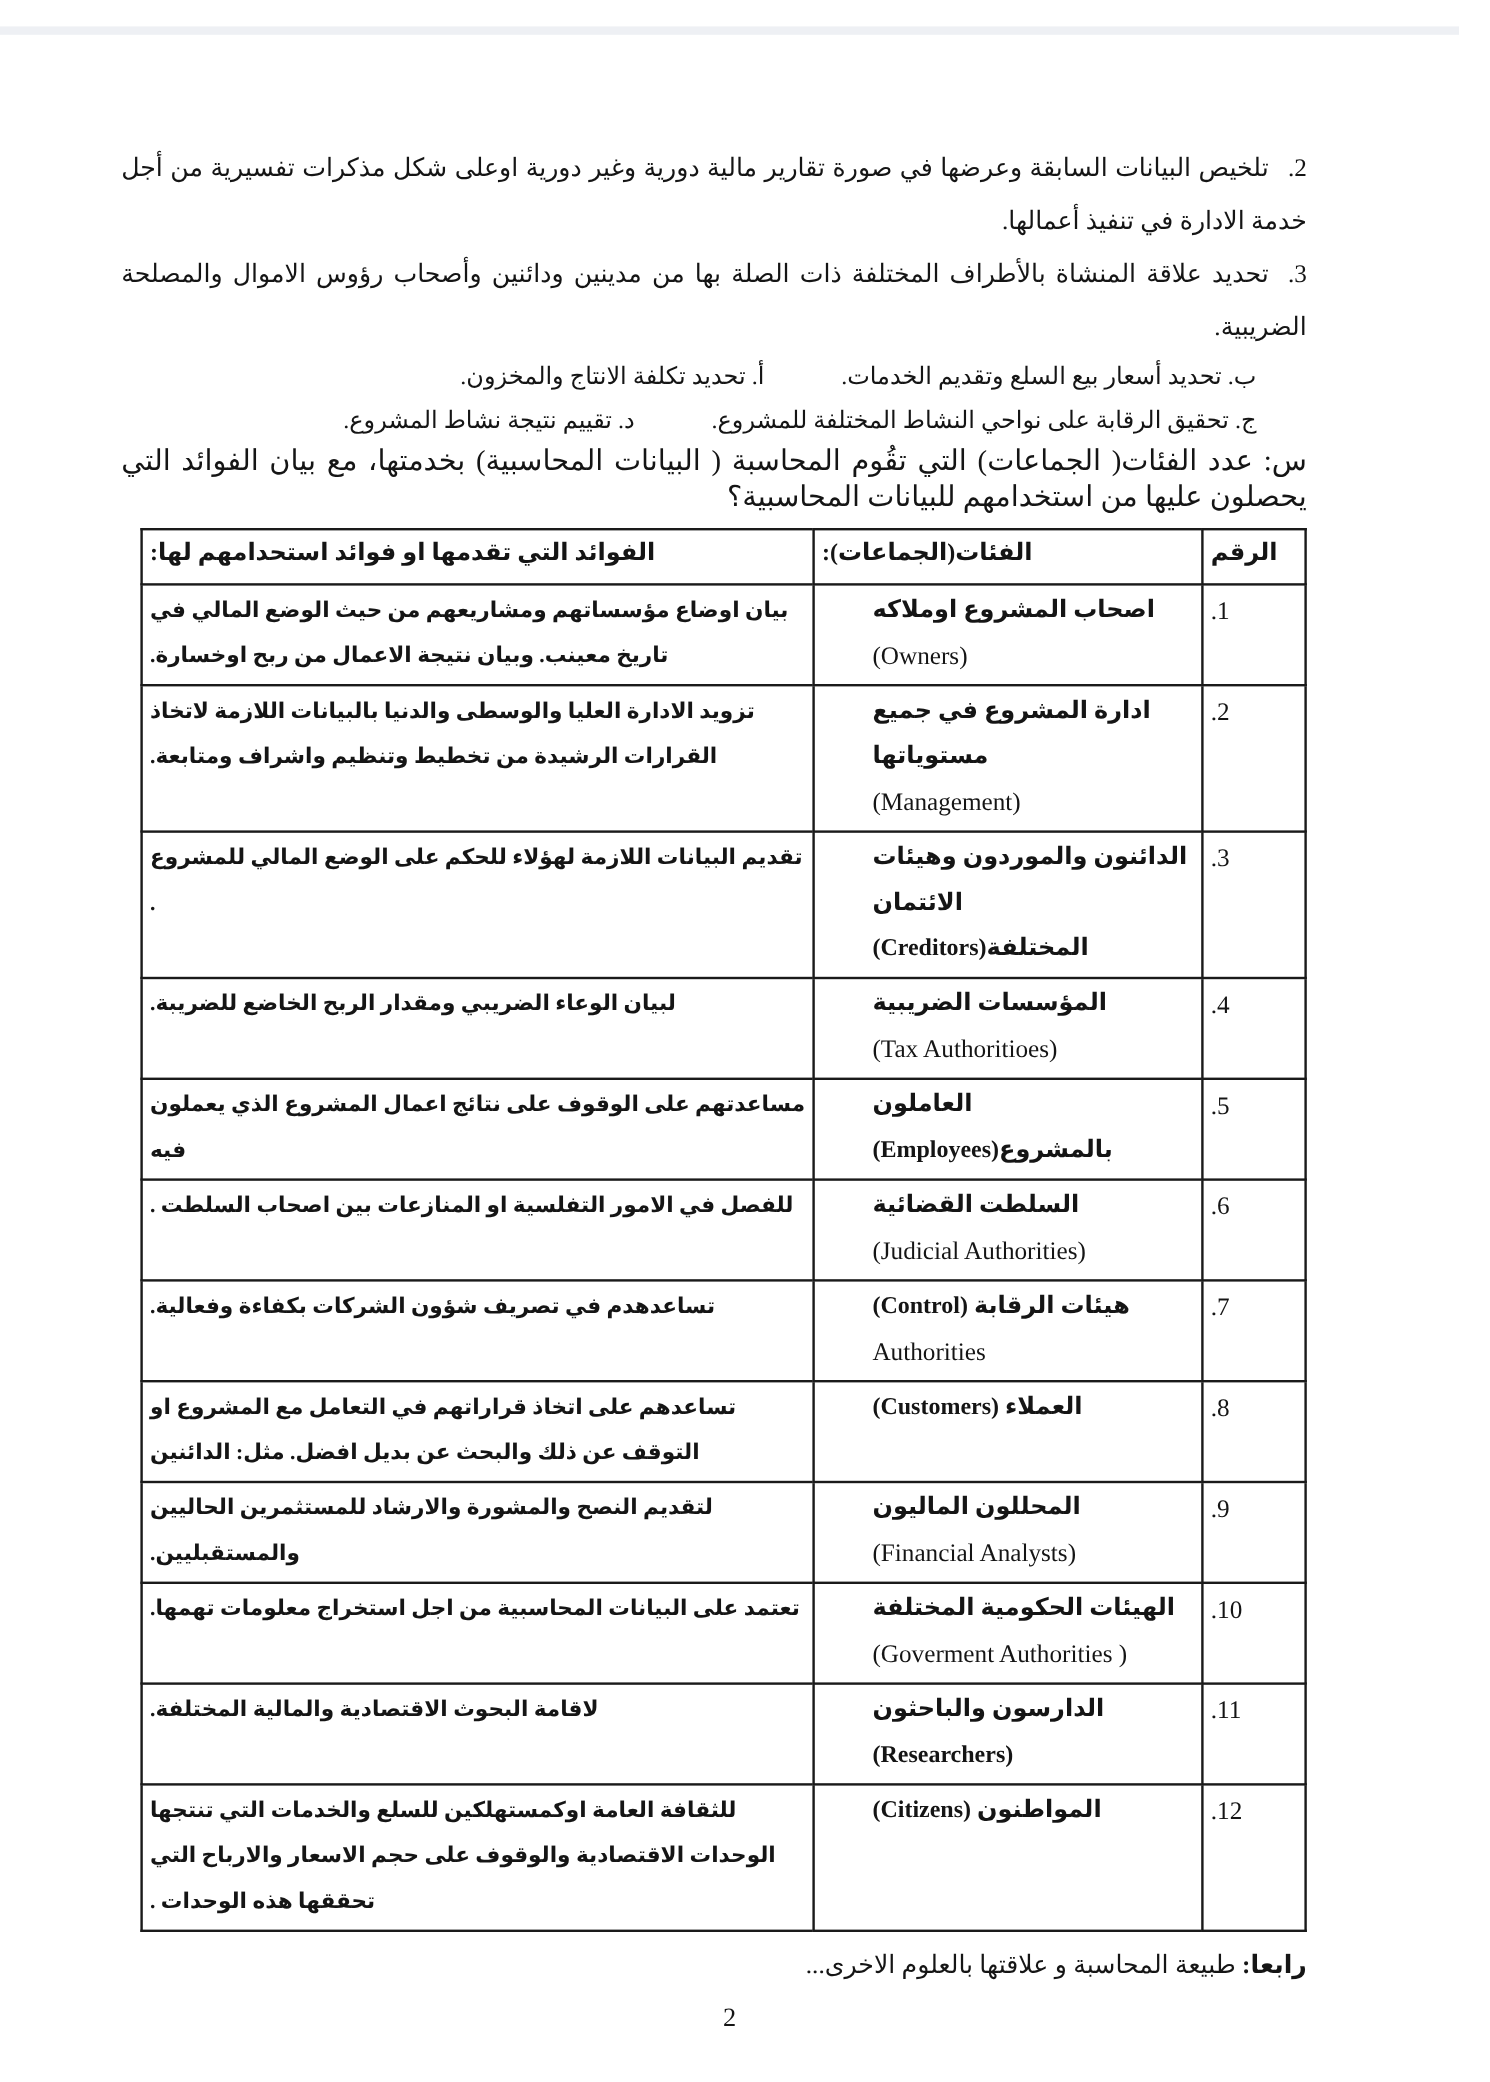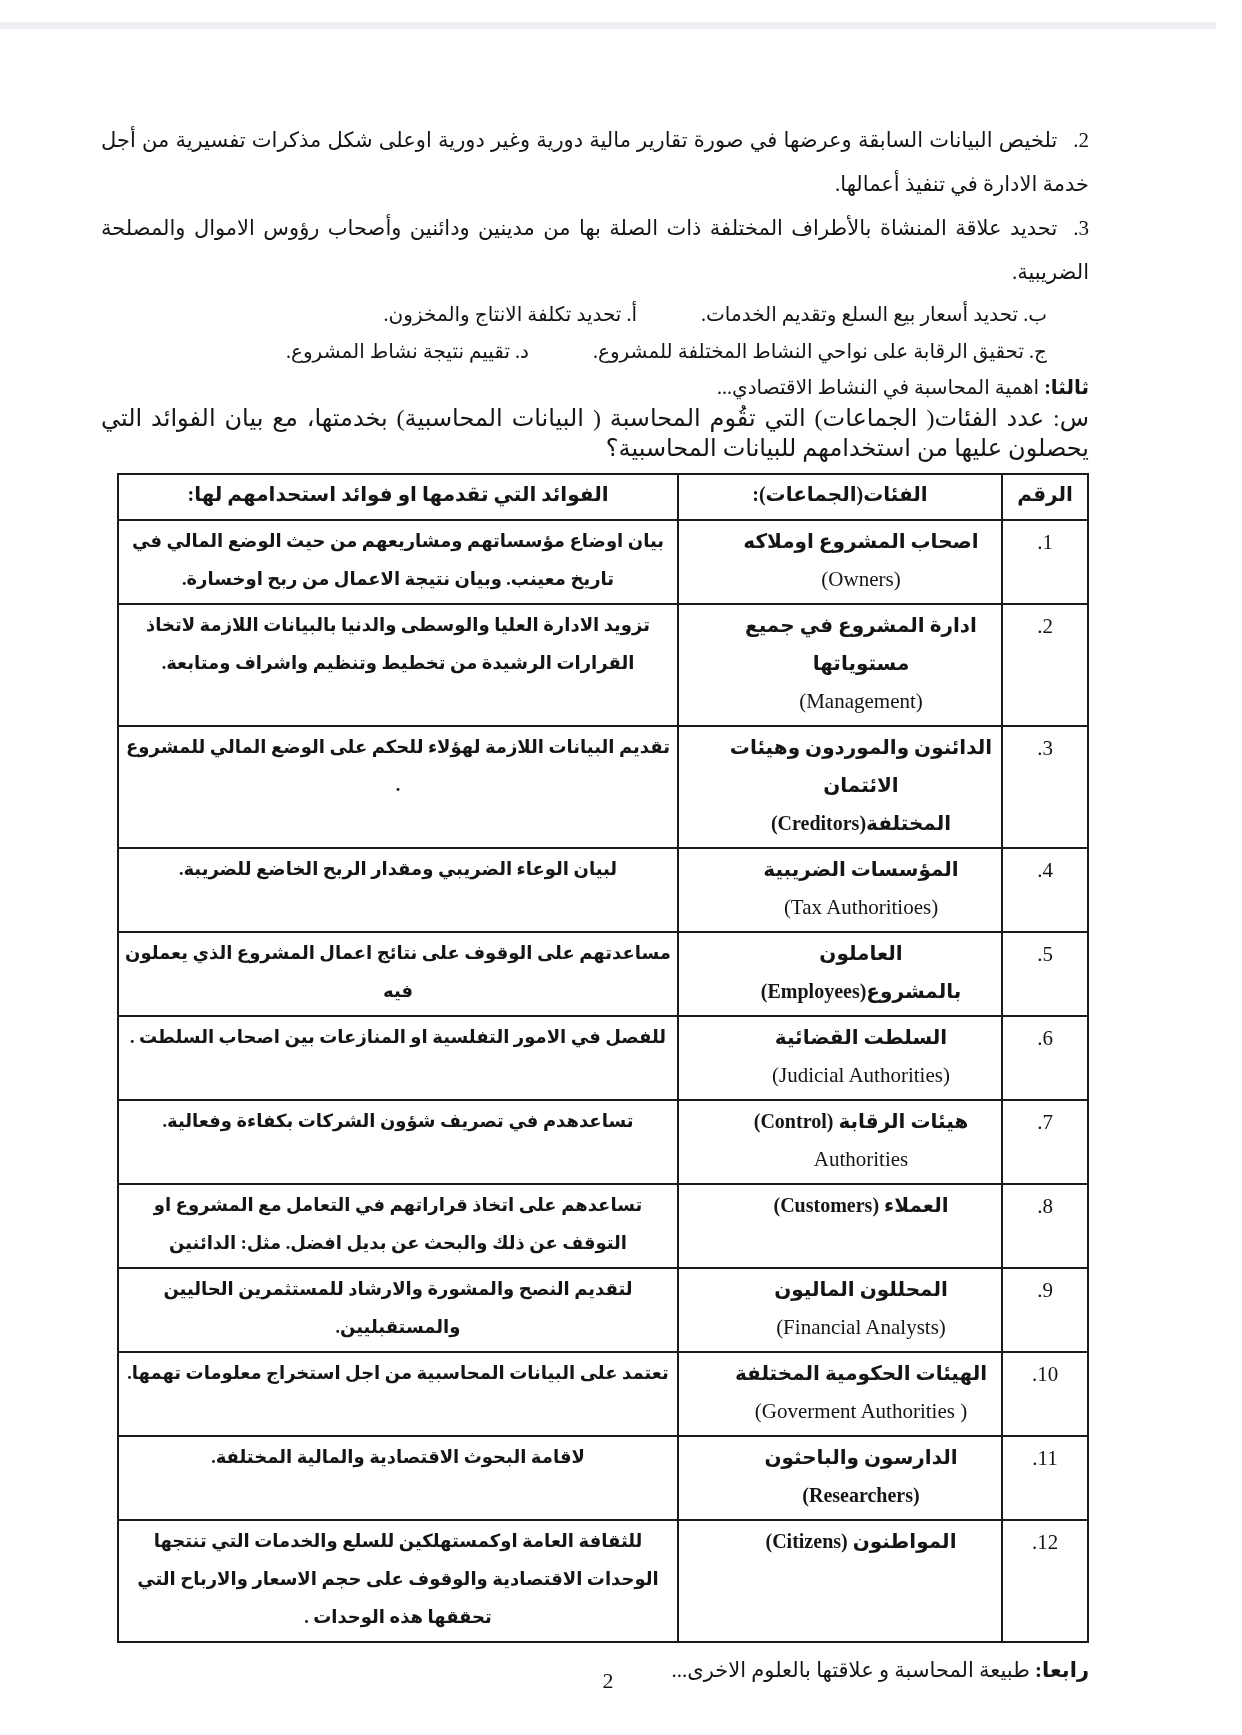--- a/index.html
+++ b/index.html
@@ -19,21 +19,21 @@
   .bold{font-weight:bold;}
   .sub-points{padding-right:42px;margin-top:2px;}
   .sub-line{display:flex;gap:64px;font-size:20px;line-height:37px;}
   .sec-line{font-size:20px;line-height:31px;margin-top:2px;}
   .question{font-size:24px;line-height:30px;text-align:justify;}
   table.groups{
     direction:rtl;width:970px;border-collapse:collapse;margin-top:10px;
     table-layout:fixed;
   }
   .groups th,.groups td{
-    border:2px solid #1a1a1a;vertical-align:top;text-align:center;
+    border:2px solid #1a1a1a;vertical-align:top;text-align:left;
     padding:1px 6px 5px;overflow:hidden;
   }
   .groups th{font-size:20px;font-weight:bold;height:38px;line-height:36px;}
   td.c-no{font-size:21px;line-height:34px;padding-top:4px;}
   td.c-cat{font-size:20px;font-weight:bold;padding-left:48px;}
   .c-cat .ar{line-height:38px;}
   .c-cat .en{font-weight:normal;font-size:21px;line-height:38px;direction:ltr;}
   td.c-ben{font-size:18px;font-weight:bold;line-height:38px;}
   .sec-four{margin-top:10px;font-size:21px;line-height:34px;}
   .nature{font-size:20px;line-height:46px;text-align:justify;margin-top:2px;}
@@ -60,24 +60,20 @@
       <div class="sub-line">
         <span>ب. تحديد أسعار بيع السلع وتقديم الخدمات.</span>
         <span>أ. تحديد تكلفة الانتاج والمخزون.</span>
       </div>
       <div class="sub-line">
         <span>ج. تحقيق الرقابة على نواحي النشاط المختلفة للمشروع.</span>
         <span>د. تقييم نتيجة نشاط المشروع.</span>
       </div>
     </div>
 
-    <div class="sec-line">
-      <span class="bold">ثالثا:</span>
-      <span>اهمية المحاسبة في النشاط الاقتصادي...</span>
-    </div>
 
     <div class="question">س: عدد الفئات( الجماعات) التي تقُوم المحاسبة ( البيانات المحاسبية) بخدمتها، مع بيان الفوائد التي يحصلون عليها من استخدامهم للبيانات المحاسبية؟</div>
 
     <table class="groups">
       <colgroup>
         <col style="width:86px">
           <col style="width:324px">
           <col style="width:560px">
       </colgroup>
       <thead>

